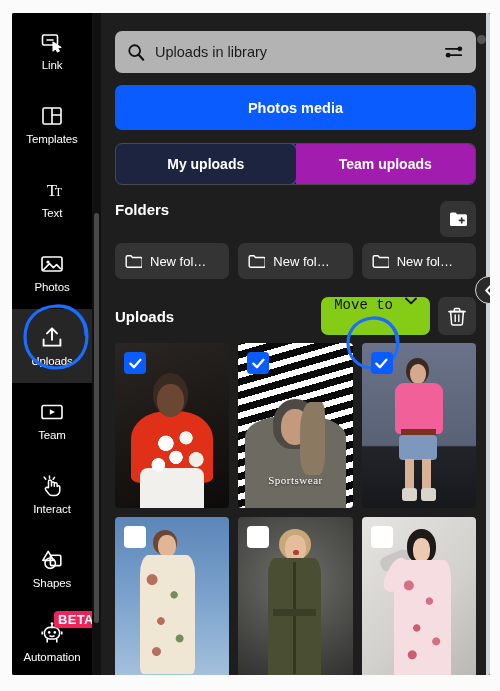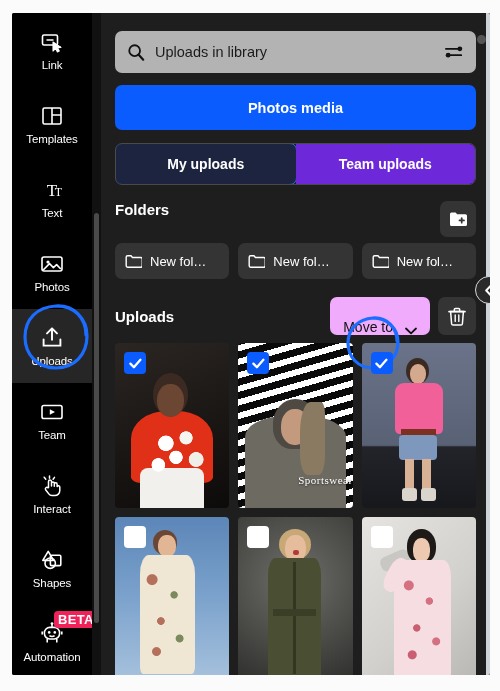--- a/index.html
+++ b/index.html
@@ -127,21 +127,21 @@
     border-radius: 7px;
     overflow: hidden;
     border: 1px solid #4a4a4a;
   }
   .tab {
     flex: 1;
     display: flex; align-items: center; justify-content: center;
     font-size: 14px;
     font-weight: bold;
     color: #ffffff;
-    background: #6d28d9;
+    background: #a21caf;
     cursor: pointer;
   }
   .tab.active {
     background: #1c2440;
     border: 1.5px solid #2f6dfb;
     border-radius: 7px;
     margin: -1px;
   }
 
   .folders-head {
@@ -193,26 +193,27 @@
   .uploads-title {
     font-size: 15px;
     font-weight: bold;
     color: #ffffff;
   }
   .head-right {
     display: flex; align-items: center; gap: 8px;
   }
   .moveto {
     height: 38px;
-    background: #f0abfc;
-    border-radius: 7px;
-    display: flex; align-items: flex-end;
+    background: #84cc16;
+    border-radius: 7px;
+    display: flex; align-items: flex-start;
     gap: 12px;
     padding: 0 13px;
     cursor: pointer;
+    font-family: Liberation Mono, monospace;
   }
   .moveto span {
     font-size: 14px;
     color: #111;
   }
   .trash-btn {
     width: 38px; height: 38px;
     background: #343434;
     border-radius: 7px;
     display: flex; align-items: center; justify-content: center;
@@ -241,21 +242,21 @@
     border-radius: 4px;
     z-index: 4;
     display: flex; align-items: center; justify-content: center;
   }
   .chk.on  { background: #0b5cff; }
   .chk.off { background: #ffffff; }
 
   .cap {
     position: absolute;
     left: 0; right: 0; bottom: 22px;
-    text-align: right;
+    text-align: center;
     color: #fff;
     font-family: "Liberation Serif", serif;
     font-size: 11px;
     letter-spacing: .5px;
     z-index: 3;
     text-shadow: 0 1px 2px rgba(0,0,0,.6);
   }
 
   
   .pager {

